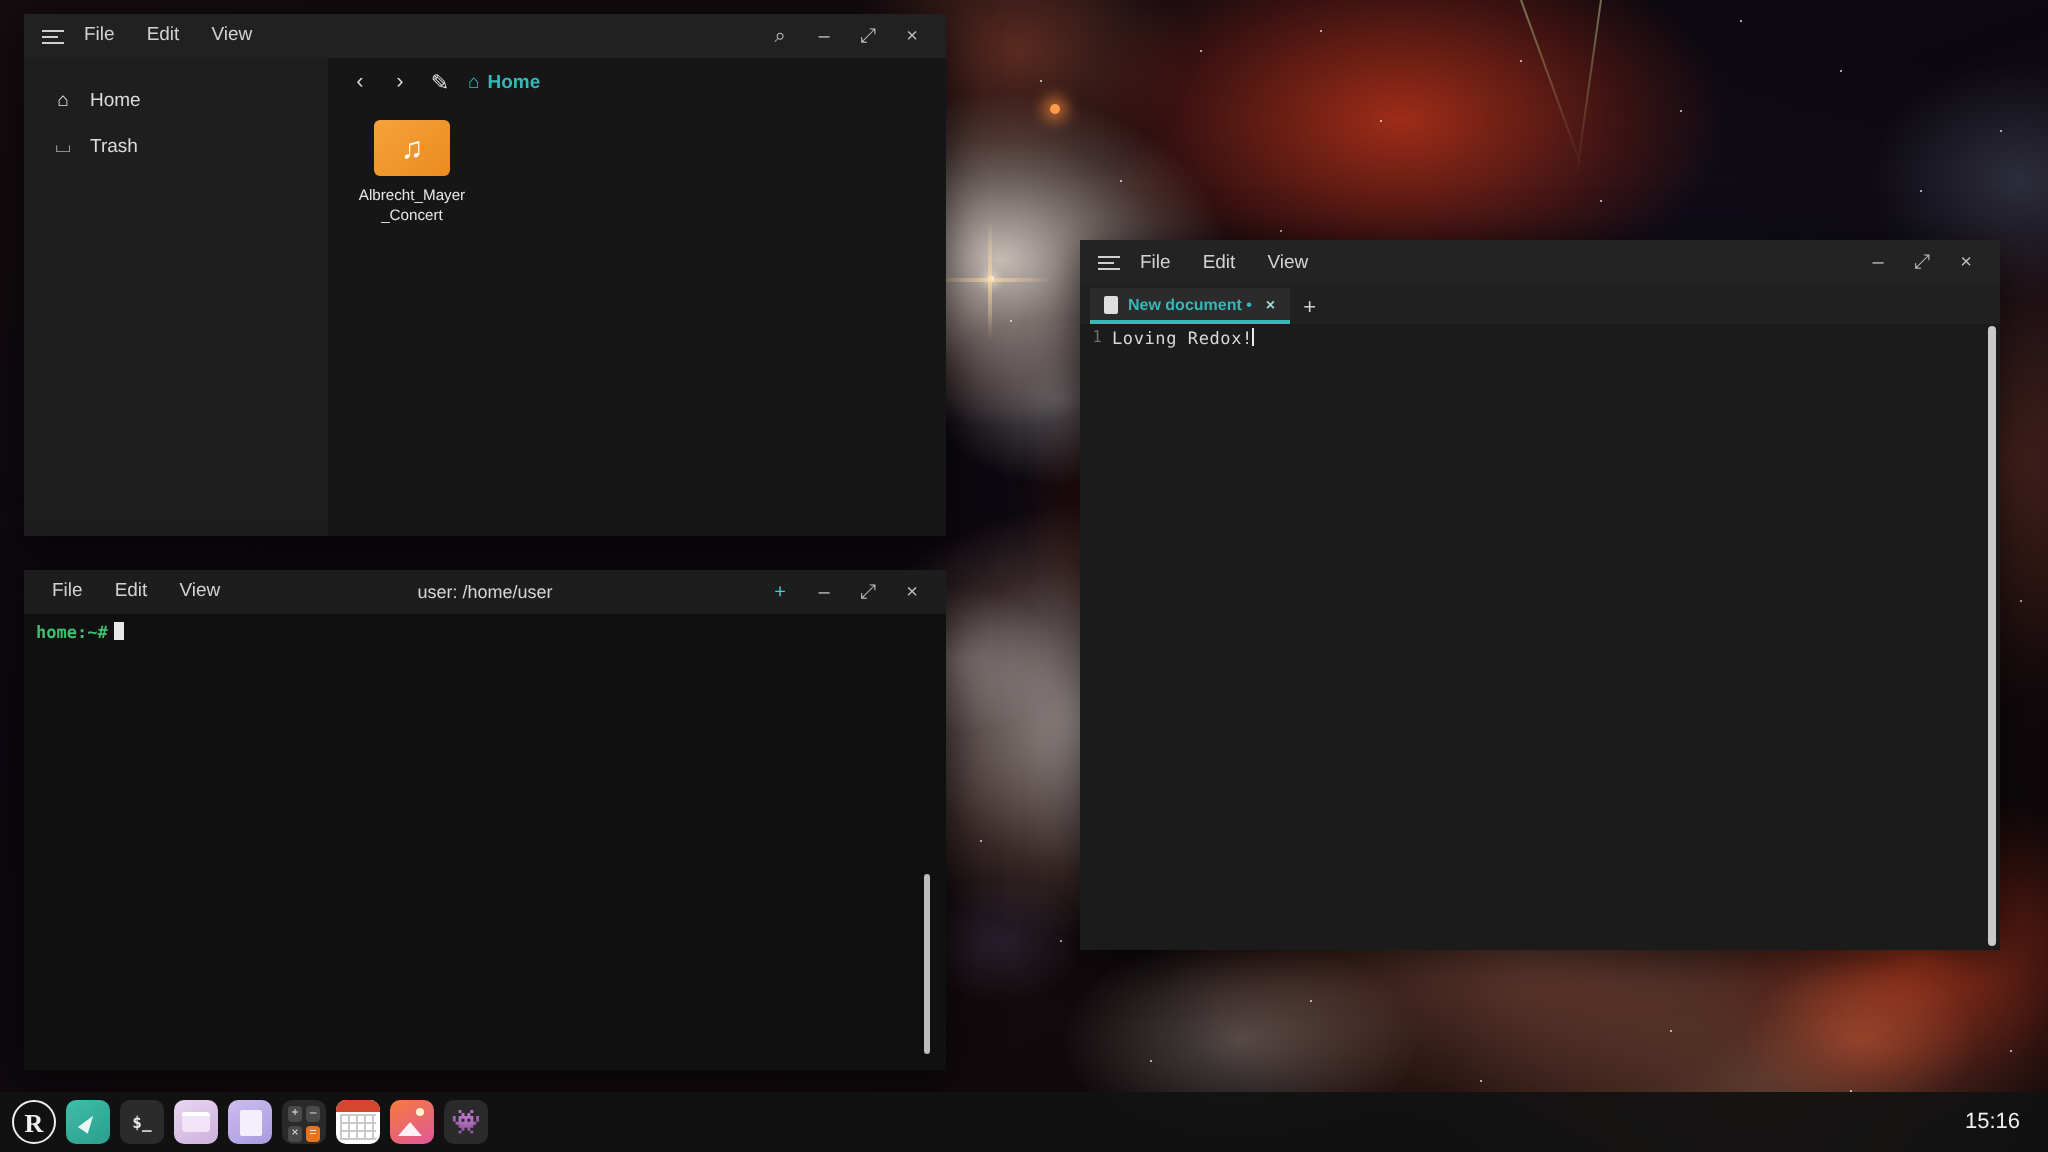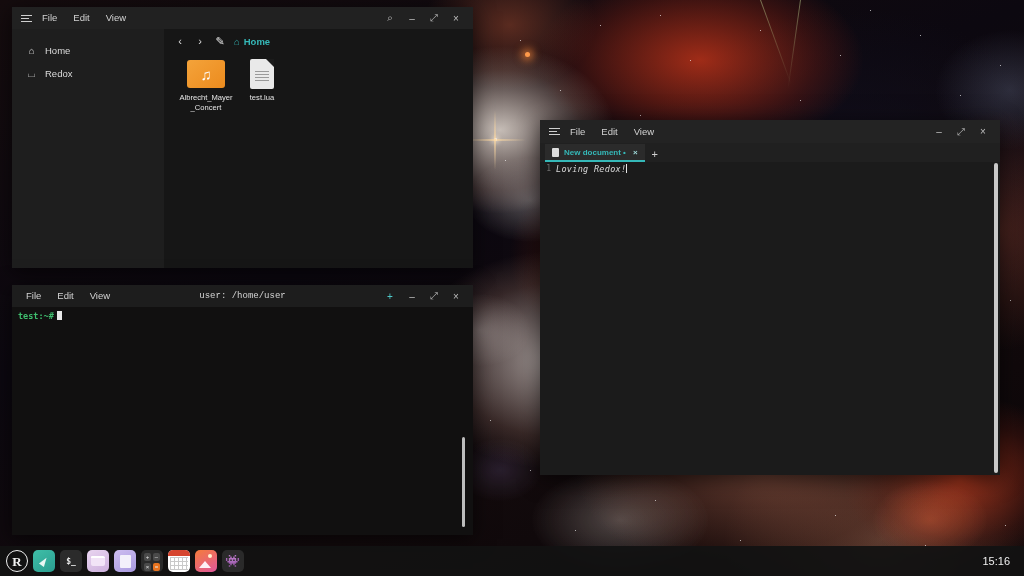--- a/index.html
+++ b/index.html
@@ -132,31 +132,31 @@
             background: #2b2b2b; border-bottom: 2px solid #35b8b8; color: #35b8b8;
             font-size: 8px; font-weight: bold; }
   .ed-tab-icon { width: 7px; height: 9px; background: #dedede; border-radius: 1px; }
   .ed-tab-close { color: #9fd9d9; font-size: 8px; margin-left: 2px; }
   .ed-newtab { color: #cfcfcf; font-size: 11px; padding: 0 7px; line-height: 16px; }
   .ed-area { height: 313px; background: #1b1b1b; position: relative; display: flex;
              font-family: "DejaVu Sans Mono", monospace; }
   .ed-gutter { width: 11px; color: #6e6e6e; font-size: 8px; padding-top: 2px;
                text-align: right; }
   .ed-code { flex: 1; padding: 2px 0 0 5px; color: #d8d8d8; font-size: 8.5px;
-             letter-spacing: .3px; font-style: italic; }
+             letter-spacing: .3px; }
   .caret { display: inline-block; width: 1px; height: 9px; background: #e8e8e8;
            vertical-align: -1px; }
   .ed-scroll { position: absolute; right: 2px; top: 1px; width: 4px; height: 310px;
                background: #c9c9c9; border-radius: 2px; }
 
   
   #terminal { left: 12px; top: 285px; width: 461px; height: 250px; background: #0f0f0f; }
   #term-title { background: #1d1d1d; height: 22px; }
   .term-title-text { position: absolute; left: 0; right: 0; text-align: center;
-                     font-size: 9px; color: #d6d6d6; pointer-events: none; font-family: Liberation Mono, monospace; }
+                     font-size: 9px; color: #d6d6d6; pointer-events: none; }
   .term-body { height: 228px; background: #111010; position: relative;
                padding: 4px 6px; font-family: "DejaVu Sans Mono", monospace;
                font-size: 8.5px; }
   .term-prompt { color: #3fbf6f; font-weight: bold; }
   .term-cursor { display: inline-block; width: 5px; height: 9px; background: #e8e8e8;
                  vertical-align: -1px; margin-left: 3px; }
   .term-scroll { position: absolute; right: 8px; bottom: 8px; width: 3px; height: 90px;
                  background: #bdbdbd; border-radius: 2px; }
 
   
@@ -278,46 +278,40 @@
       <div class="win-btn">×</div>
     </div>
     <div class="fm-body">
       <div class="fm-sidebar">
         <div class="fm-side-item">
           <span class="fm-side-icon">⌂</span>
           <span>Home</span>
         </div>
         <div class="fm-side-item">
           <span class="fm-side-icon">⌴</span>
-          <span>Redox</span>
+          <span>Trash</span>
         </div>
       </div>
       <div class="fm-main">
         <div class="fm-toolbar">
           <div class="tb-btn">‹</div>
           <div class="tb-btn">›</div>
           <div class="tb-btn" style="color:#e2e2e2">✎</div>
           <div class="crumb">
             <span>⌂</span>
             <span>Home</span>
           </div>
         </div>
         <div class="fm-grid">
           <div class="fm-item">
             <div class="fm-thumb">
               <div class="thumb-music">♫</div>
             </div>
             <div class="fm-label">Albrecht_Mayer_Concert</div>
           </div>
-          <div class="fm-item">
-            <div class="fm-thumb">
-              <div class="thumb-doc"></div>
-            </div>
-            <div class="fm-label">test.lua</div>
-          </div>
           <div style="width:100%;height:0"></div>
         </div>
       </div>
     </div>
   </div>
 
   <div class="window" id="editor">
     <div class="titlebar" id="ed-title">
       <div class="hamburger">
         <span></span>
@@ -353,21 +347,21 @@
       <div class="menu-item">Edit</div>
       <div class="menu-item">View</div>
       <div class="term-title-text">user: /home/user</div>
       <div class="spacer"></div>
       <div class="win-btn" style="color:#4fc9c9;position:relative">+</div>
       <div class="win-btn" style="position:relative">–</div>
       <div class="win-btn" style="position:relative">⤢</div>
       <div class="win-btn" style="position:relative">×</div>
     </div>
     <div class="term-body">
-      <span class="term-prompt">test:~#</span><span class="term-cursor"></span>
+      <span class="term-prompt">home:~#</span><span class="term-cursor"></span>
       <div class="term-scroll"></div>
     </div>
   </div>
 
   <div id="taskbar">
     <div class="tb-icon ic-redox">R</div>
     <div class="tb-icon ic-browser">
       <span class="needle"></span>
     </div>
     <div class="tb-icon ic-term">$_</div>

